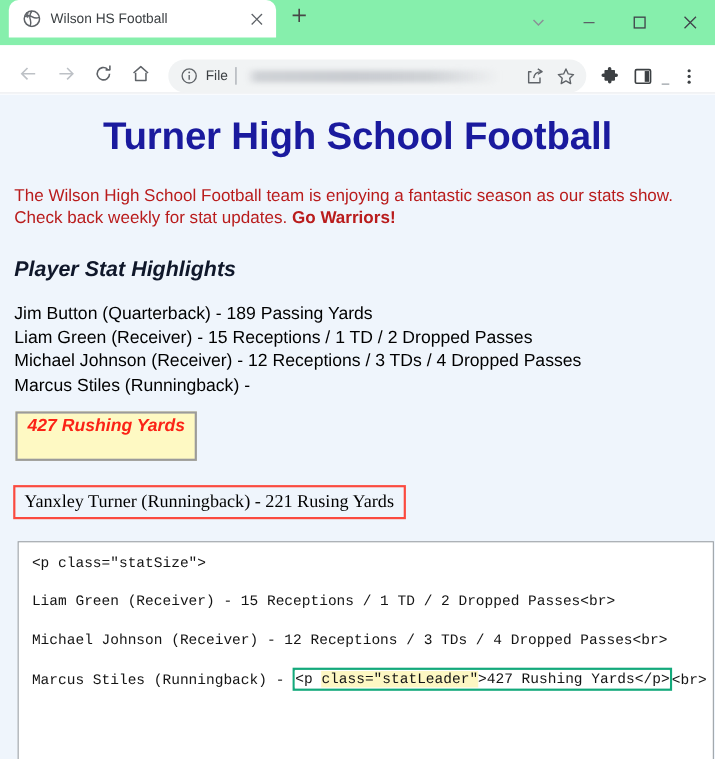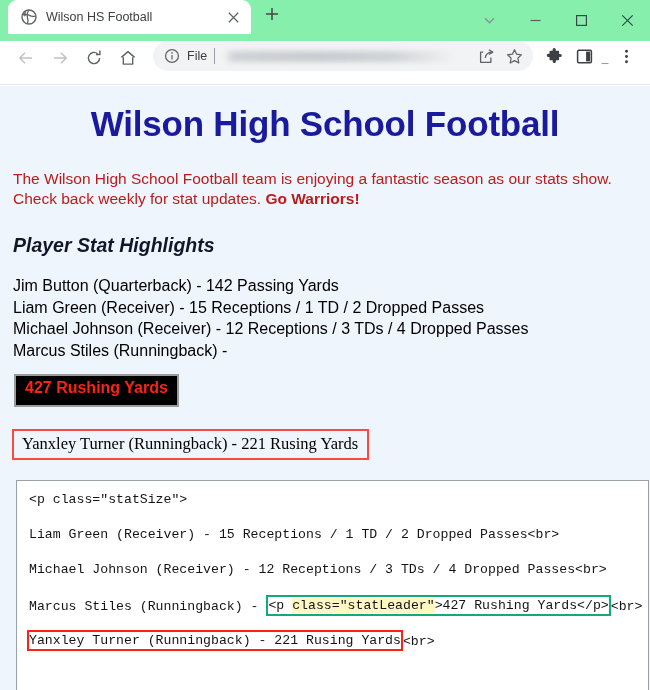--- a/index.html
+++ b/index.html
@@ -70,21 +70,21 @@
   .winbtn {
     width: 46px; height: 41px;
     display: flex; align-items: center; justify-content: center;
     color: #5b5f66;
   }
 
   .toolbar {
     height: 44px;
     background: #ffffff;
     display: flex;
-    align-items: flex-start;
+    align-items: flex-end;
     padding: 0 9px;
     gap: 0px;
     border-bottom: 1px solid #e8eaed;
   }
   .navbtn {
     width: 34px; height: 34px;
     display: flex; align-items: center; justify-content: center;
     color: #5f6368;
     border-radius: 50%;
     flex: 0 0 34px;
@@ -191,22 +191,23 @@
     font-size: 16px;
     line-height: 1.36;
     color: #000000;
   }
   .stat-line { white-space: nowrap; }
 
   .leader-box {
     margin: 12px 0 0 6px;
     display: inline-block;
     border: 2px solid #9b9b9b;
-    padding: 3px 9px 8px 9px;
-    background: #000000;
+    padding: 3px 9px 20px 9px;
+    background: #fef9c3;
+    font-style: italic;
   }
   .leader-text {
     color: #fb2316;
     font-weight: bold;
     font-size: 16px;
   }
 
   .turner-box {
     margin: 22px 0 0 4px;
     display: inline-block;
@@ -389,47 +390,46 @@
         <circle cx="8.5" cy="3.3" r="1.45" fill="#3c4043"></circle>
         <circle cx="8.5" cy="8.5" r="1.45" fill="#3c4043"></circle>
         <circle cx="8.5" cy="13.7" r="1.45" fill="#3c4043"></circle>
       </svg>
     </span>
   </div>
 
   <div class="viewport">
     <div class="page">
 
-      <h1 class="page-title">Wilson High School Football</h1>
+      <h1 class="page-title">Turner High School Football</h1>
 
       <p class="intro"><span>The Wilson High School Football team is enjoying a fantastic season as our stats show. Check back weekly for stat updates. </span><b>Go Warriors!</b></p>
 
       <h2 class="section-title">Player Stat Highlights</h2>
 
       <div class="stat-lines">
-        <div class="stat-line">Jim Button (Quarterback) - 142 Passing Yards</div>
+        <div class="stat-line">Jim Button (Quarterback) - 189 Passing Yards</div>
         <div class="stat-line">Liam Green (Receiver) - 15 Receptions / 1 TD / 2 Dropped Passes</div>
         <div class="stat-line">Michael Johnson (Receiver) - 12 Receptions / 3 TDs / 4 Dropped Passes</div>
         <div class="stat-line">Marcus Stiles (Runningback) - </div>
       </div>
 
       <div class="leader-box">
         <span class="leader-text">427 Rushing Yards</span>
       </div>
 
       <div style="height:0"></div>
 
       <div class="turner-box">
         <span class="turner-text">Yanxley Turner (Runningback) - 221 Rusing Yards</span>
       </div>
 
       <div class="code-block">
         <div class="code-line">&lt;p class="statSize"&gt;</div>
         <div class="code-line">Liam Green (Receiver) - 15 Receptions / 1 TD / 2 Dropped Passes&lt;br&gt;</div>
         <div class="code-line">Michael Johnson (Receiver) - 12 Receptions / 3 TDs / 4 Dropped Passes&lt;br&gt;</div>
         <div class="code-line"><span>Marcus Stiles (Runningback) - </span><span class="hl-teal"><span class="plain">&lt;p </span><span class="hl-yellow">class="statLeader"</span><span class="plain">&gt;427 Rushing Yards&lt;/p&gt;</span></span><span class="after-box">&lt;br&gt;</span></div>
-        <div class="code-line"><span class="hl-red-row">Yanxley Turner (Runningback) - 221 Rusing Yards</span><span class="after-box">&lt;br&gt;</span></div>
 
       </div>
 
     </div>
   </div>
 </div>
 
 </body></html>

